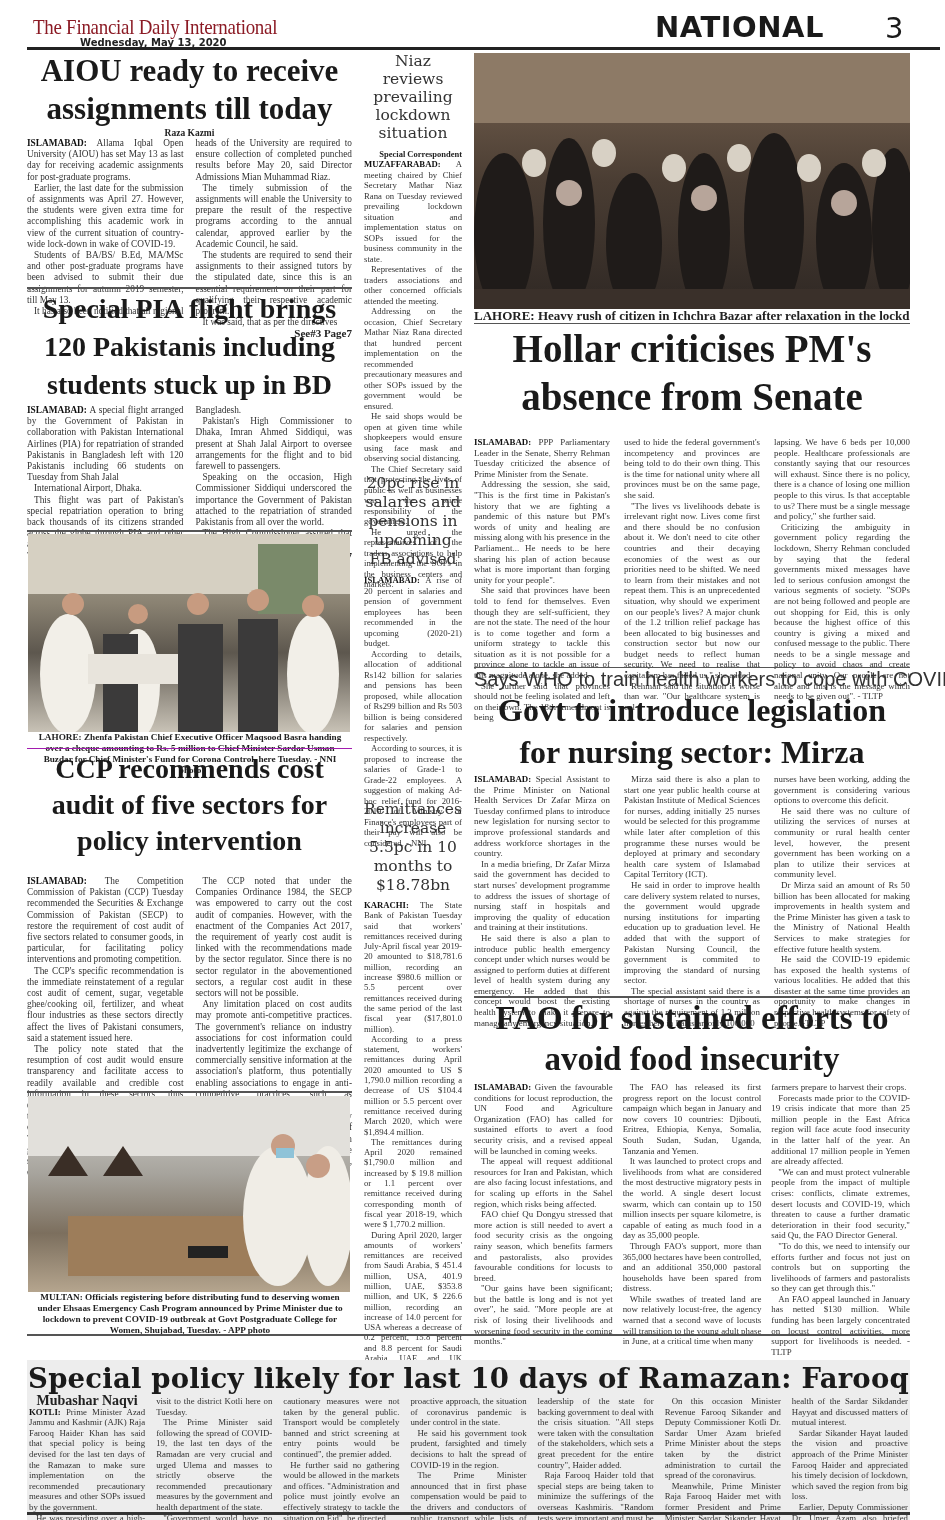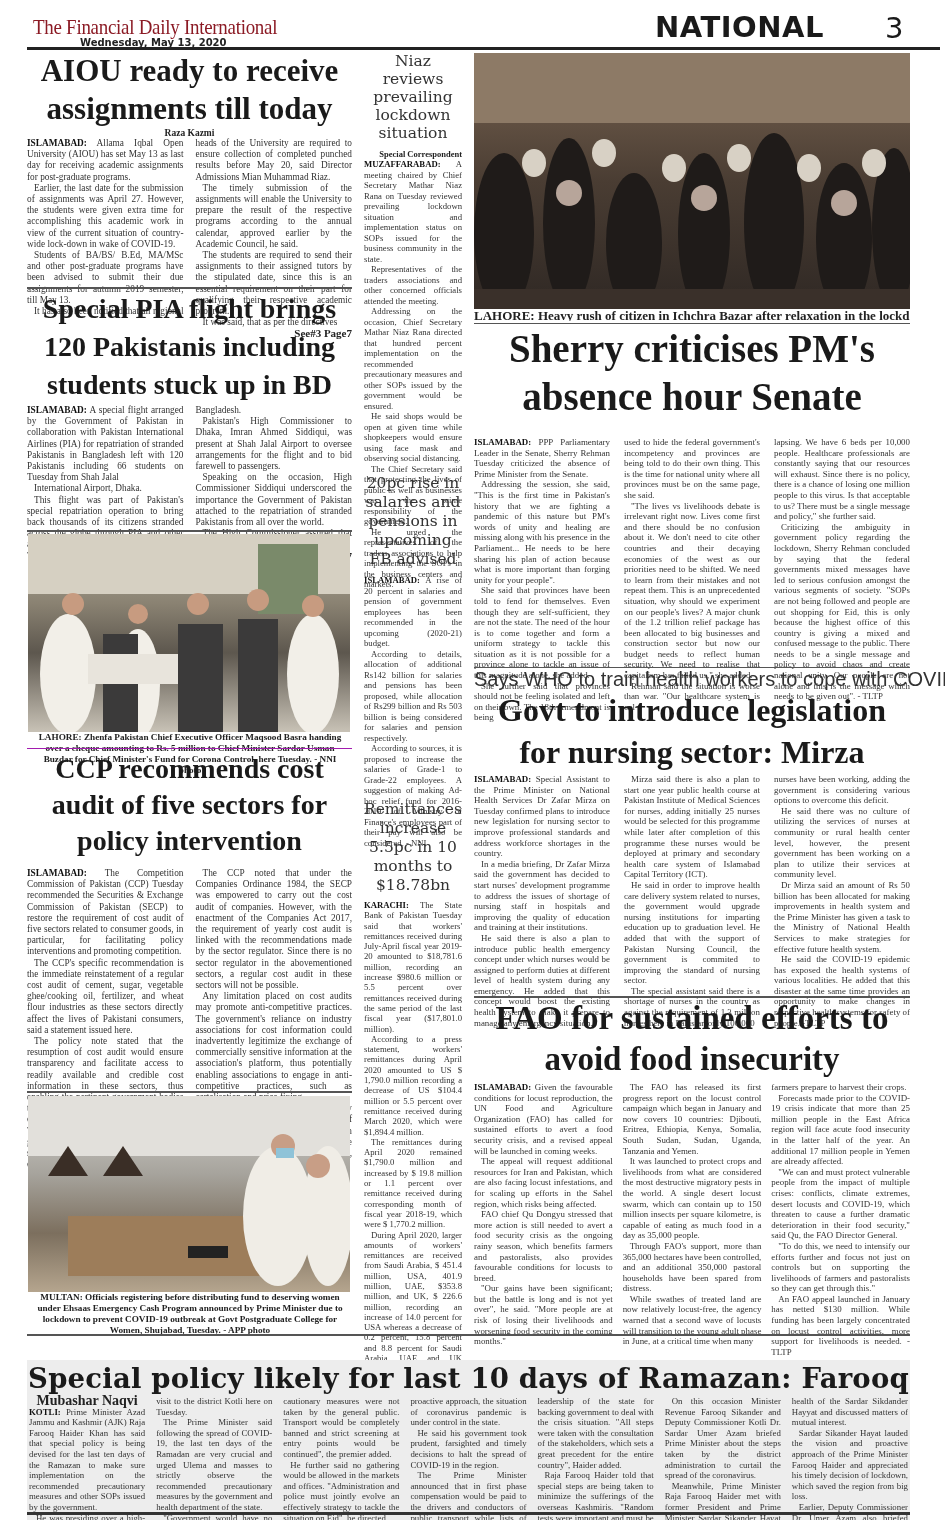--- a/index.html
+++ b/index.html
@@ -100,21 +100,21 @@
       </g>
     <rect x="60" y="120" width="90" height="30" fill="#e8e4dc"></rect>
   </svg>
 </div>
 <div class="abs caption" style="left:34px;top:732px;width:312px;">LAHORE: Zhenfa Pakistan Chief Executive Officer Maqsood Basra handing over a cheque amounting to Rs. 5 million to Chief Minister Sardar Usman Buzdar for Chief Minister's Fund for Corona Control, here Tuesday. - NNI photo</div>
 
 <div class="abs hr" style="left:27px;top:738px;width:325px;height:0;"></div>
 
 <div class="abs" style="left:27px;top:739px;width:325px;">
   <h1 class="hl" style="font-size:28px;line-height:36px;border-top:1px solid #a21caf;padding-top:2px;margin-top:9px;">CCP recommends cost audit of five sectors for policy intervention</h1>
-  <div class="cols2 body-text" style="margin-top:9px;">
+  <div class="cols2 body-text" style="margin-top:17px;">
     <div>
       <p class="first"><span class="dateline">ISLAMABAD:</span> <span>The Competition Commission of Pakistan (CCP) Tuesday recommended the Securities &amp; Exchange Commission of Pakistan (SECP) to restore the requirement of cost audit of five sectors related to consumer goods, in particular, for facilitating policy interventions and promoting competition.</span></p>
       <p>The CCP's specific recommendation is the immediate reinstatement of a regular cost audit of cement, sugar, vegetable ghee/cooking oil, fertilizer, and wheat flour industries as these sectors directly affect the lives of Pakistani consumers, said a statement issued here.</p>
       <p>The policy note stated that the resumption of cost audit would ensure transparency and facilitate access to readily available and credible cost information in these sectors, thus enabling the pertinent government bodies to make informed and independent decisions in the larger public interest. These sectors in particular are subject to government interventions such as subsidies, support price and price controls.</p>
     </div>
     <div>
       <p>The CCP noted that under the Companies Ordinance 1984, the SECP was empowered to carry out the cost audit of companies. However, with the enactment of the Companies Act 2017, the requirement of yearly cost audit is linked with the recommendations made by the sector regulator. Since there is no sector regulator in the abovementioned sectors, a regular cost audit in these sectors will not be possible.</p>
       <p>Any limitation placed on cost audits may promote anti-competitive practices. The government's reliance on industry associations for cost information could inadvertently legitimize the exchange of commercially sensitive information at the association's platform, thus potentially enabling associations to engage in anti-competitive practices, such as cartelisation and price fixing.</p>
       <p>The CCP through its orders and policy tools has always discouraged the usage of an association's platform to agree on matters of a commercially sensitive nature, and the legitimization of the same, by any government body. -TLTP</p>
     </div>
@@ -200,21 +200,21 @@
         <circle cx="230" cy="145" r="13"></circle>
         <circle cx="370" cy="150" r="13"></circle>
       </g>
     <rect x="0" y="236" width="436" height="20" fill="#3a302a"></rect>
   </svg>
 </div>
 <div class="abs caption" style="left:474px;top:310px;width:436px;font-size:13px;white-space:nowrap;overflow:hidden;">LAHORE: Heavy rush of citizen in Ichchra Bazar after relaxation in the lockdown, here Tuesday. - NNI photo</div>
 <div class="abs hr" style="left:474px;top:323px;width:436px;height:1px;"></div>
 
 <div class="abs" style="left:474px;top:325px;width:436px;">
-  <h1 class="hl" style="font-size:39px;line-height:48px;">Sherry criticises PM's absence hour Senate</h1>
+  <h1 class="hl" style="font-size:39px;line-height:48px;">Hollar criticises PM's absence from Senate</h1>
   <div class="cols3 body-text" style="margin-top:16px;font-size:8.9px;line-height:10.6px;column-gap:14px;">
     <div>
       <p class="first"><span class="dateline">ISLAMABAD:</span> <span>PPP Parliamentary Leader in the Senate, Sherry Rehman Tuesday criticized the absence of Prime Minister from the Senate.</span></p>
       <p>Addressing the session, she said, "This is the first time in Pakistan's history that we are fighting a pandemic of this nature but PM's words of unity and healing are missing along with his presence in the Parliament... He needs to be here sharing his plan of action because what is more important than forging unity for your people".</p>
       <p>She said that provinces have been told to fend for themselves. Even though they are self-sufficient, they are not the state. The need of the hour is to come together and form a uniform strategy to tackle this situation as it is not possible for a province alone to tackle an issue of this magnitude alone, she added.</p>
       <p>She further said that provinces should not be feeling isolated and left on their own. The 18th Amendment is being</p>
     </div>
     <div>
       <p class="first">used to hide the federal government's incompetency and provinces are being told to do their own thing. This is the time for national unity where all provinces must be on the same page, she said.</p>
       <p>"The lives vs livelihoods debate is irrelevant right now. Lives come first and there should be no confusion about it. We don't need to cite other countries and their decaying economies of the west as our priorities need to be shifted. We need to learn from their mistakes and not repeat them. This is an unprecedented situation, why should we experiment on our people's lives? A major chunk of the 1.2 trillion relief package has been allocated to big businesses and construction sector but now our budget needs to reflect human security. We need to realise that capitalism has failed us," she added.</p>

